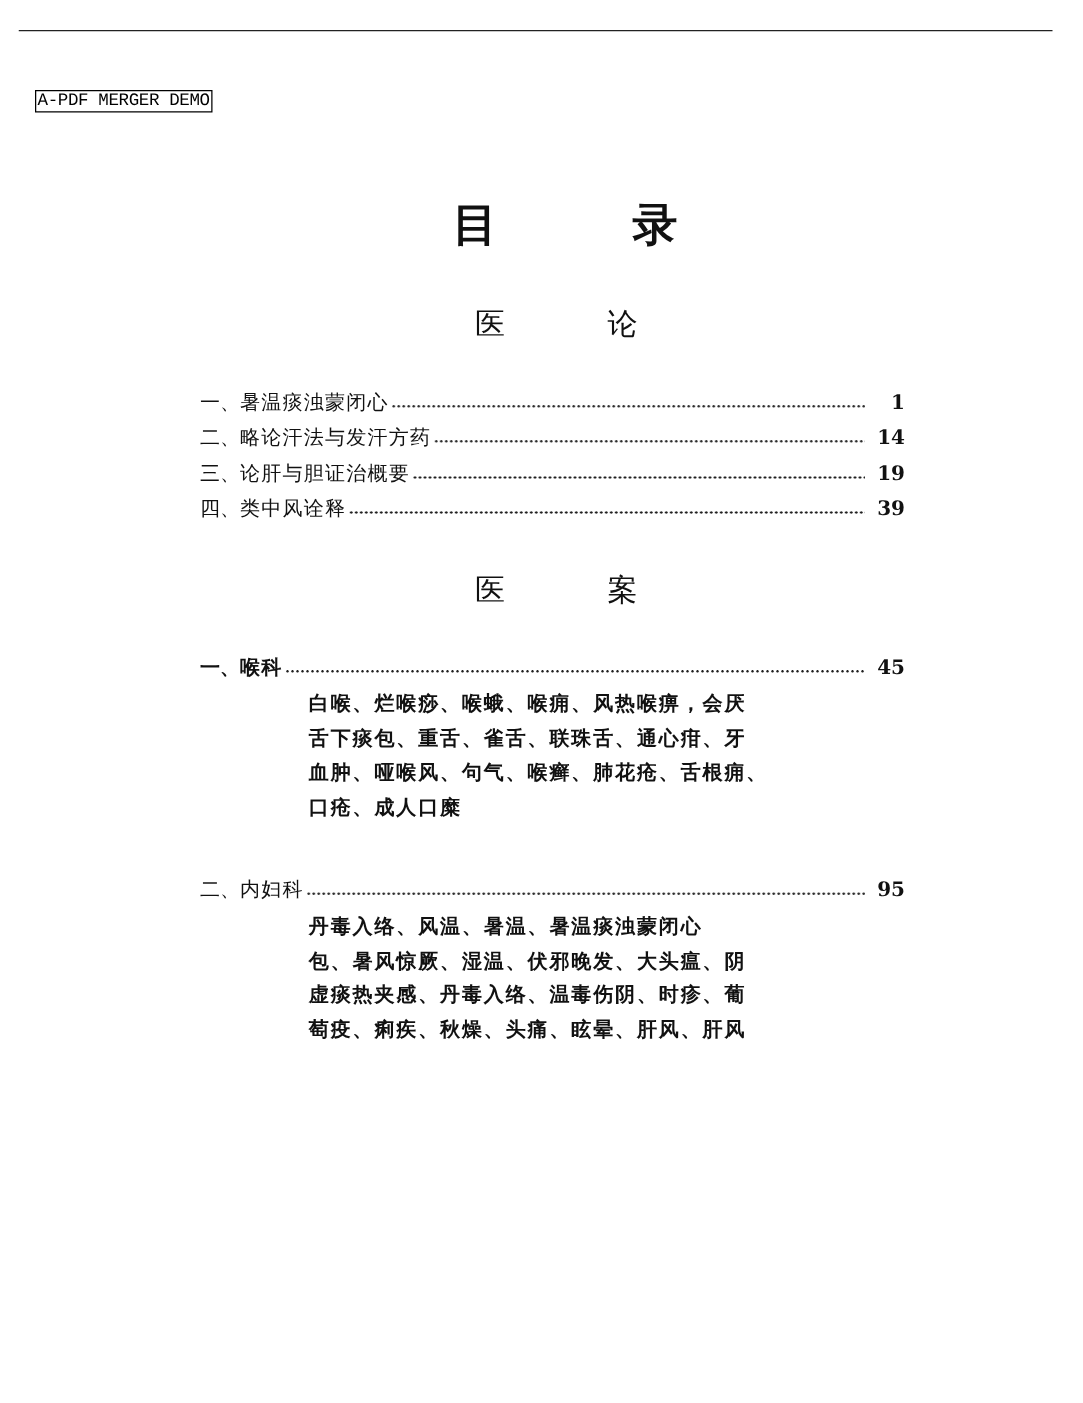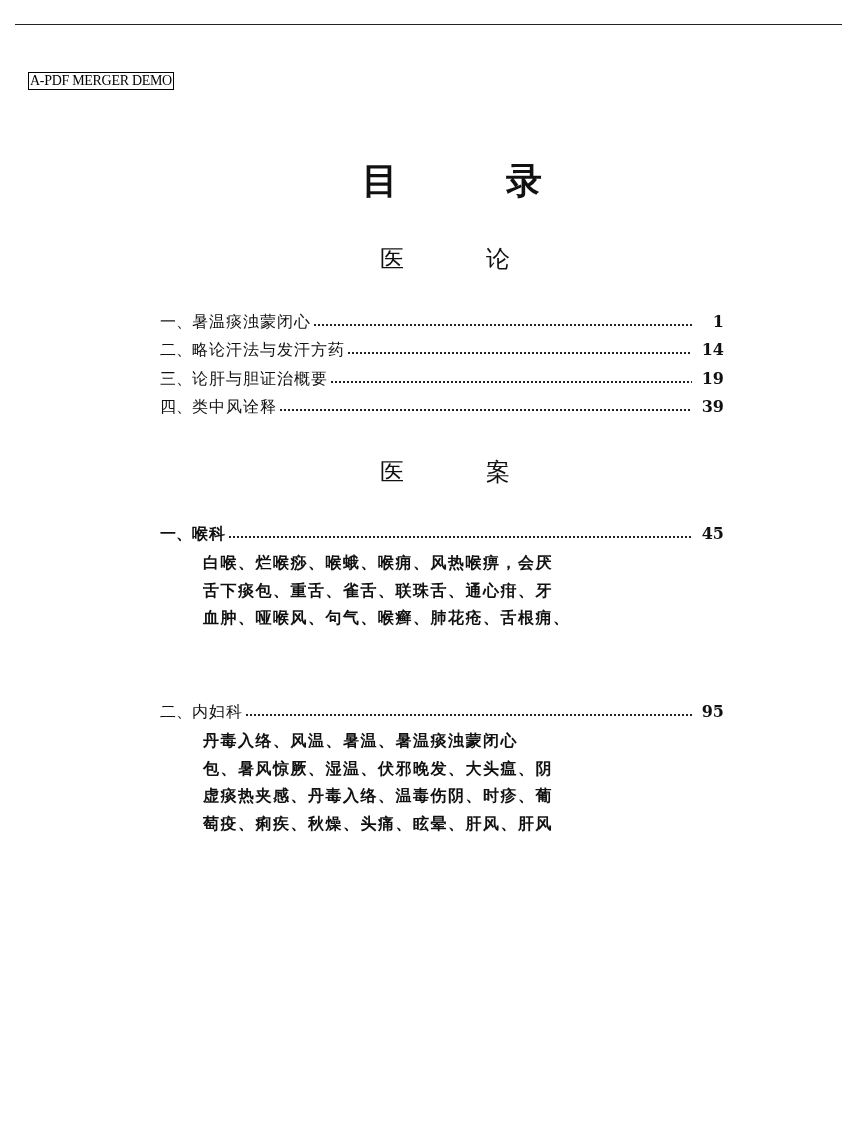--- a/index.html
+++ b/index.html
@@ -4,21 +4,21 @@
   <style>
     html, body { margin: 0; padding: 0; }
     body {
       width: 866px; height: 1122px; background: #ffffff; position: relative;
       font-family: "DejaVu Serif", "Liberation Serif", serif; color: #111;
       overflow: hidden;
     }
     .top-rule { position: absolute; left: 15px; top: 24px; width: 827px; height: 1px; background: #222; }
     .watermark {
       position: absolute; left: 28px; top: 72px;
-      font-family: Liberation Serif, serif; font-size: 14px; line-height: 16px;
+      font-family: Liberation Mono, monospace; font-size: 14px; line-height: 16px;
       border: 1px solid #000; padding: 0 1px; color: #000; letter-spacing: -0.3px; text-align: center;
     }
     .title {
       position: absolute; top: 158px; left: 362px; width: 180px;
       display: flex; justify-content: space-between;
       font-size: 36px; font-weight: bold; line-height: 44px;
     }
     .section-head {
       position: absolute; left: 380px; width: 130px;
       display: flex; justify-content: space-between;
@@ -34,21 +34,21 @@
       flex: 1; margin: 0 6px 0 2px; height: 2px; align-self: center;
       background-image: radial-gradient(circle, #222 0.9px, transparent 1.1px);
       background-size: 4px 2px; background-repeat: repeat-x; position: relative; top: 3px;
     }
     .toc-row .page { width: 26px; text-align: right; font-weight: bold; }
     .toc-row.bold .label, .toc-row.bold .num { font-weight: bold; }
     .sub-lines {
       position: absolute; left: 203px; width: 450px;
       font-size: 16px; line-height: 27.5px; font-weight: bold; letter-spacing: 1.5px;
     }
-    .sub-line { white-space: nowrap; display: block; }
+    .sub-line { white-space: nowrap; display: block; margin-left: 44px; }
   </style>
 </head>
 <body>
 
 <div class="top-rule"></div>
 <div class="watermark">A-PDF MERGER DEMO</div>
 
 <div class="title">
   <span>目</span>
   <span>录</span>
@@ -92,20 +92,21 @@
 <div class="toc-row bold" style="top:524px;">
   <span class="num">一、</span>
   <span class="label">喉科</span>
   <span class="leader"></span>
   <span class="page">45</span>
 </div>
 <div class="sub-lines" style="top:549px;">
   <span class="sub-line">白喉、烂喉痧、喉蛾、喉痈、风热喉痹，会厌</span>
   <span class="sub-line">舌下痰包、重舌、雀舌、联珠舌、通心疳、牙</span>
   <span class="sub-line">血肿、哑喉风、句气、喉癣、肺花疮、舌根痈、</span>
+  <span class="sub-line">口疮、成人口糜</span>
 </div>
 
 <div class="toc-row" style="top:702px;">
   <span class="num">二、</span>
   <span class="label">内妇科</span>
   <span class="leader"></span>
   <span class="page">95</span>
 </div>
 <div class="sub-lines" style="top:727px;">
   <span class="sub-line">丹毒入络、风温、暑温、暑温痰浊蒙闭心</span>

